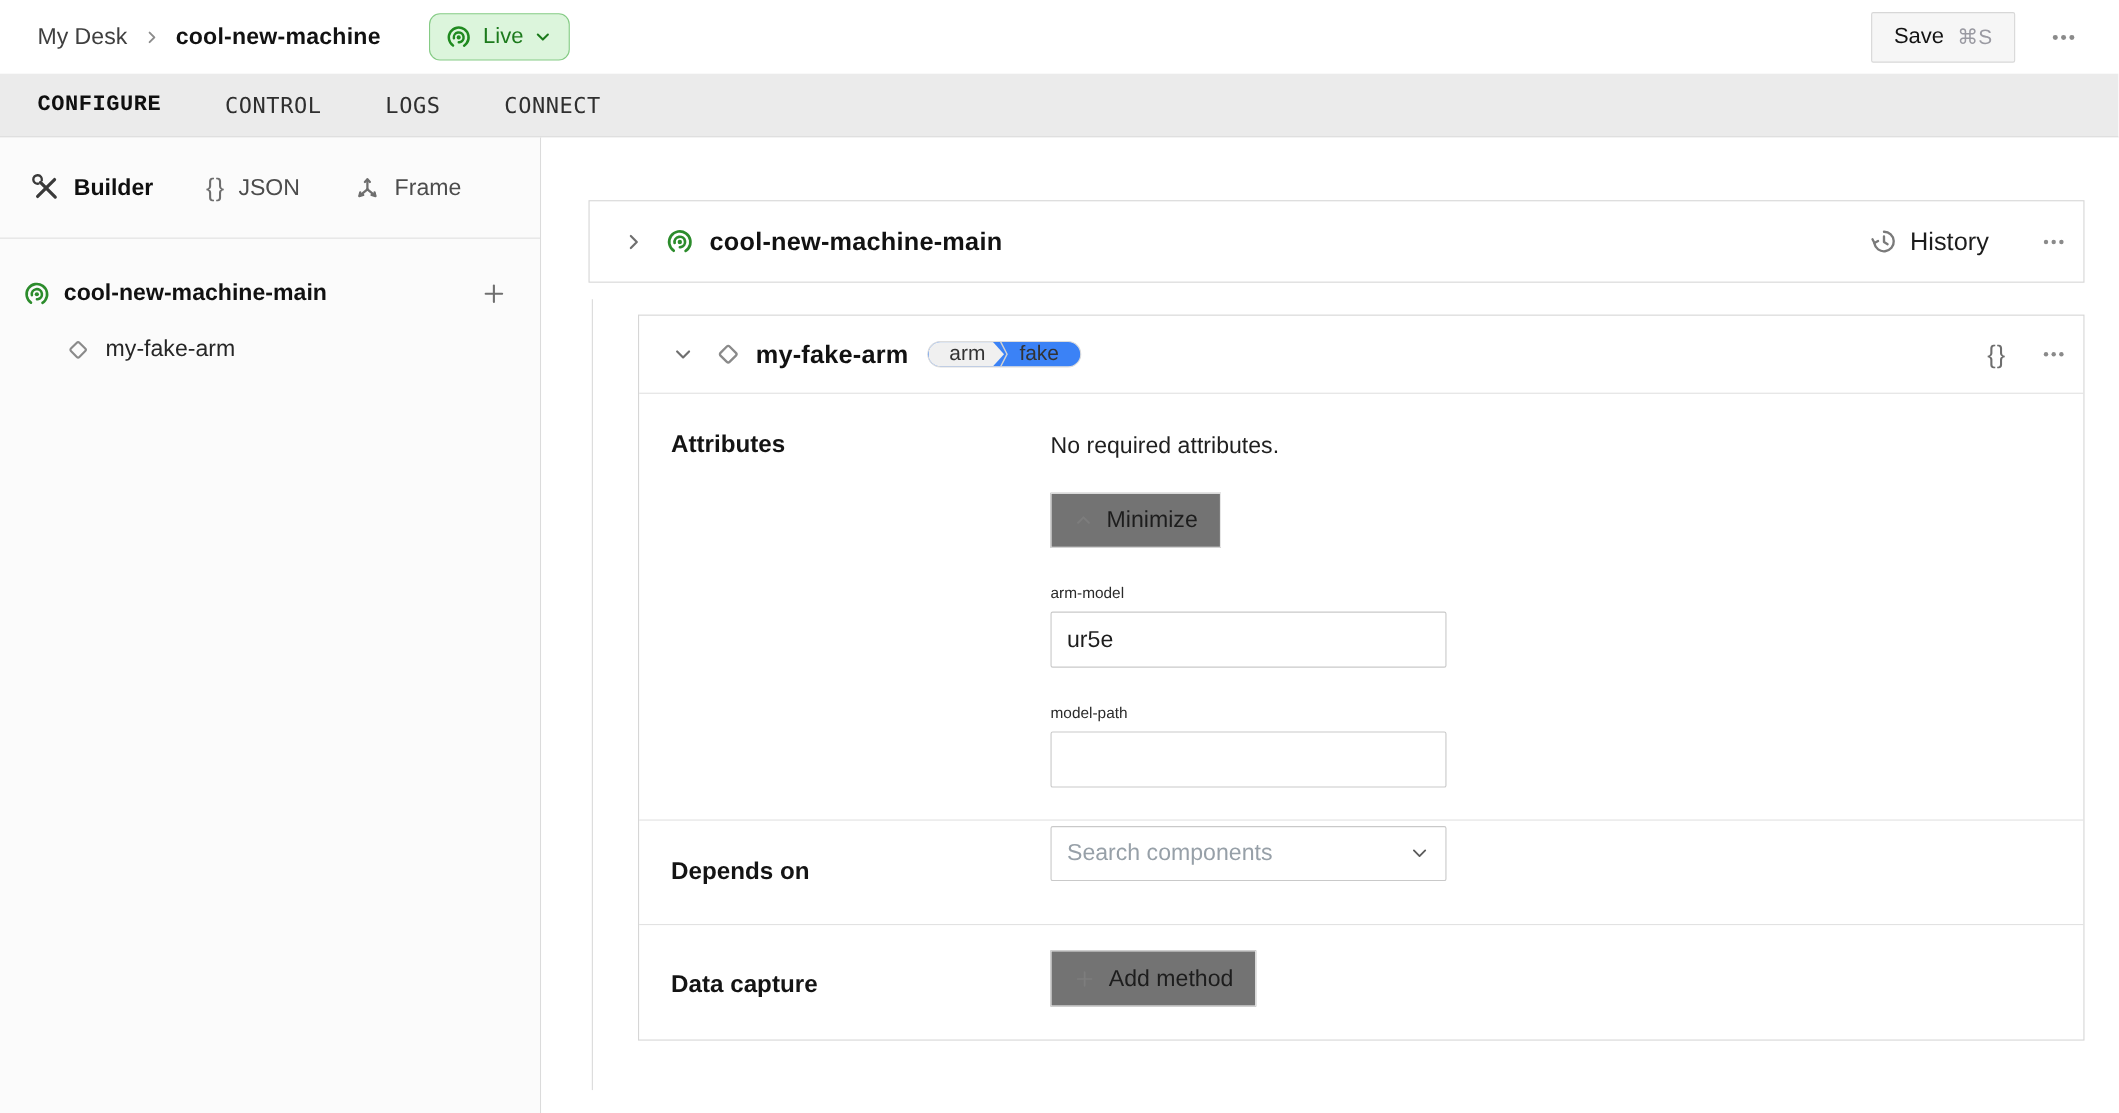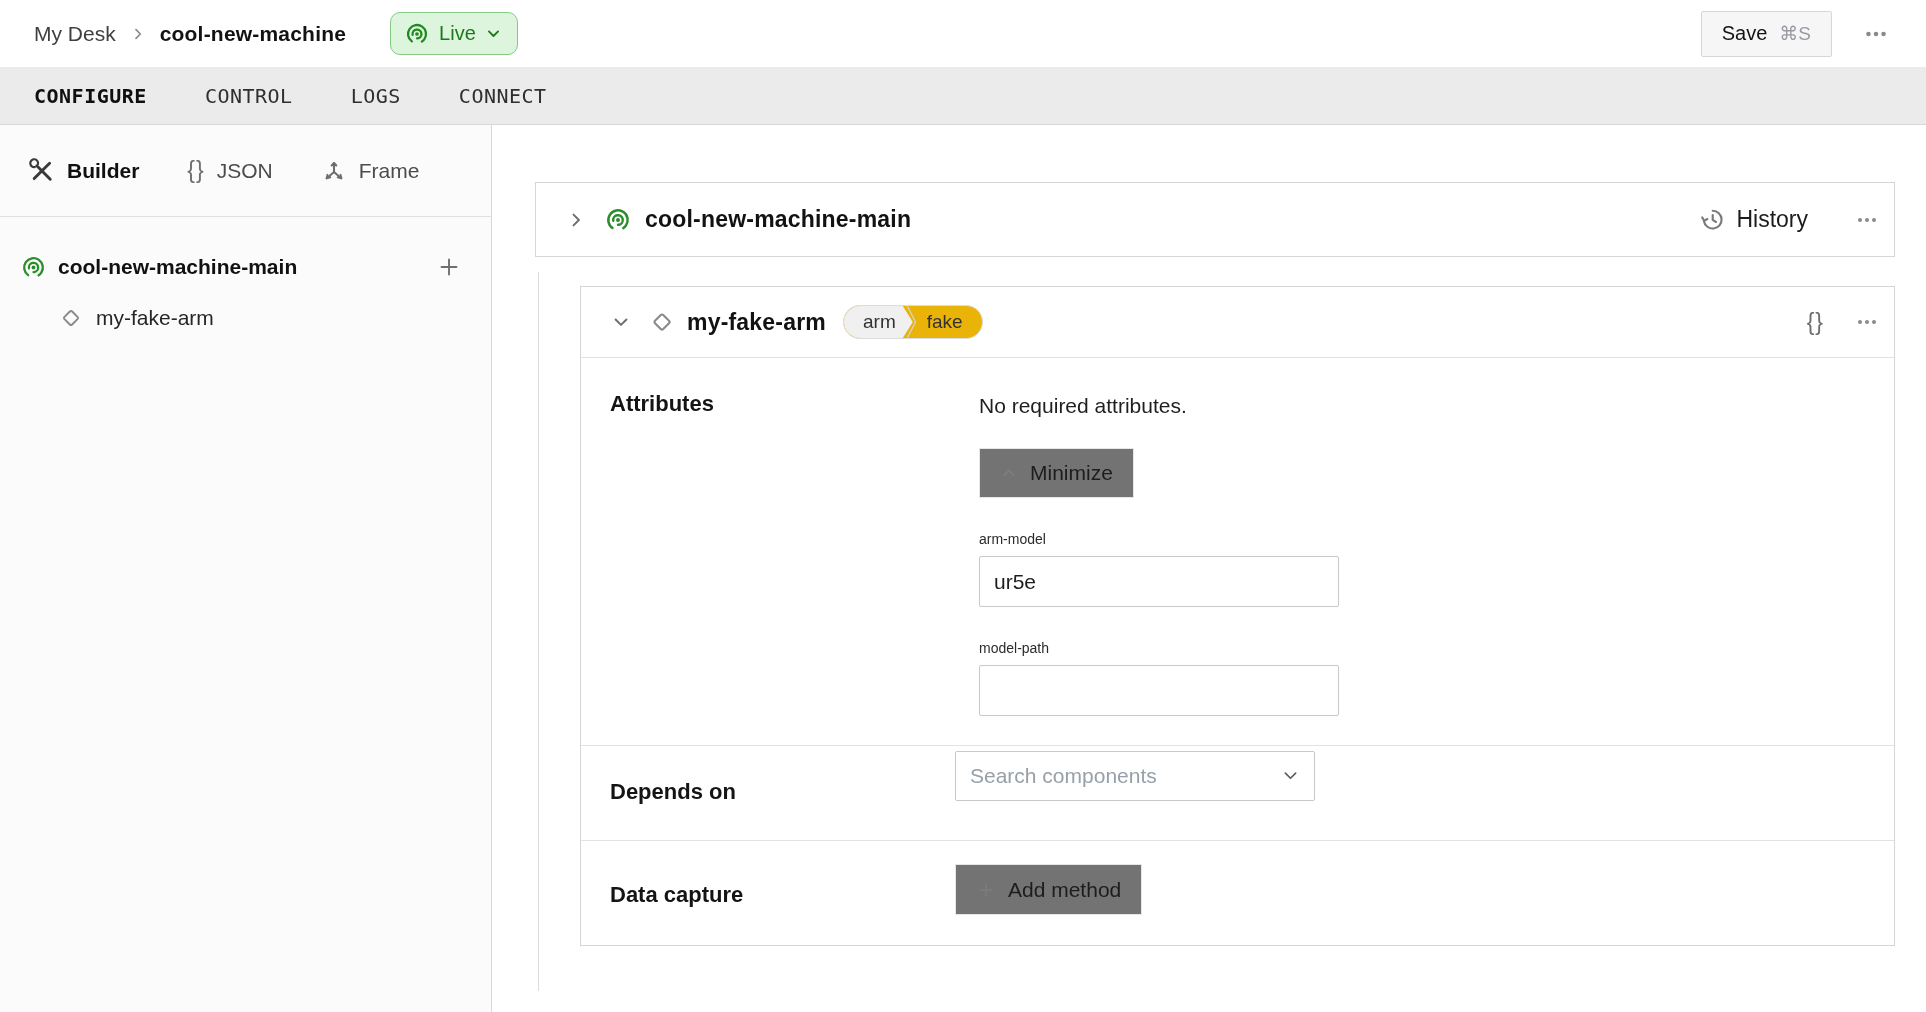--- a/index.html
+++ b/index.html
@@ -28,21 +28,21 @@
   .save-label { color:#131313; }
   .save-shortcut { color:#9a9aa2; font-size:19px; }
   .topbar-dots { margin-left:30px; cursor:pointer; display:flex; }
   
   .tabbar {
     height:58px; background:#ebebeb; border-bottom:1px solid #d8d8d8;
     display:flex; align-items:center; padding-left:34px; gap:58px;
     font-family:"DejaVu Sans Mono", monospace; font-size:20px; color:#2f2f2f;
   }
   .nav-tab { cursor:pointer; letter-spacing:.5px; }
-  .nav-tab.active { font-weight:bold; color:#0f0f0f; }
+  .nav-tab.active { font-weight:bold; color:#0f0f0f;font-family:Liberation Mono, monospace; }
   
   .content { display:flex; height:887px; }
   .sidebar { width:492px; background:#fbfbfb; border-right:1px solid #d8d8d8; }
   .view-tabs {
     height:92px; display:flex; align-items:center; padding-left:29px; gap:48px;
     border-bottom:1px solid #e0e0e0;
   }
   .view-tab { display:flex; align-items:center; gap:12px; font-size:21px; color:#4c4c4c; cursor:pointer; }
   .view-tab.active { color:#101010; font-weight:bold; }
   .braces-glyph { font-size:23px; color:#6e6e6e; letter-spacing:1px; }
@@ -57,21 +57,21 @@
   .card { background:#fff; border:1px solid #d6d6d6; }
   .part-card { margin:57px 31px 0 43px; height:75px; display:flex; align-items:center; padding:0 14px 0 30px; }
   .part-title { font-weight:bold; font-size:23px; color:#121212; margin-left:13px; letter-spacing:.2px; }
   .history-btn { display:flex; align-items:center; gap:10px; cursor:pointer; }
   .history-label { font-size:23px; color:#1c1c1c; }
   .card-dots { margin-left:46px; cursor:pointer; display:flex; }
   .connector { position:absolute; left:46px; top:147px; width:1px; height:719px; background:#dadada; }
   .component-card { margin:29px 31px 0 88px; }
   .component-header { height:71px; display:flex; align-items:center; padding:0 14px 0 30px; border-bottom:1px solid #e2e2e2; }
   .component-title { font-weight:bold; font-size:23px; color:#121212; margin-left:11px; letter-spacing:.2px; }
-  .badge-pill { display:flex; align-items:stretch; height:34px; border:1px solid #dcdcdc; border-radius:17px; margin-left:17px; overflow:hidden; background:#eab308; }
+  .badge-pill { display:flex; align-items:stretch; height:24px; border:1px solid #dcdcdc; border-radius:17px; margin-left:17px; overflow:hidden; background:#3b82f6; }
   .badge-seg { display:flex; align-items:center; font-size:19px; color:#333; }
   .badge-seg.first { background:#f0f0f0; padding:0 17px 0 19px;
     clip-path:polygon(0 0, calc(100% - 10px) 0, 100% 50%, calc(100% - 10px) 100%, 0 100%); }
   .badge-chev { margin-left:-7px; display:flex; align-items:center; }
   .badge-seg.second { padding:0 19px 0 10px; }
   .header-braces { margin-left:12px; cursor:pointer; }
   
   .section { display:flex; padding-left:29px; }
   .section + .section { border-top:1px solid #e2e2e2;align-items:center; }
   .section-label { width:345px; padding-top:33px; font-weight:bold; font-size:22px; color:#141414; }
@@ -80,21 +80,21 @@
   .gray-btn {
     background:#737373; border:1px solid #e6e6e6; display:inline-flex; align-items:center;
     gap:12px; font-size:21px; color:#1d1d1d; cursor:pointer; padding:0 20px; height:50px;
   }
   .minimize-btn { margin-top:30px; }
   .field-label { margin-top:33px; font-size:14px; color:#2b2b2b; }
   .text-input {
     margin-top:9px; display:block; width:360px; height:51px; border:1px solid #c9c9c9; border-radius:2px;
     font-family:"Liberation Sans", sans-serif; font-size:21px; color:#1d1d1d; padding:0 14px; background:#fff; outline:none;
   }
-  .attributes-section { padding-bottom:29px;gap:24px; }
+  .attributes-section { padding-bottom:29px; }
   .depends-section { padding-bottom:35px; }
   .dropdown {
     width:360px; height:50px; border:1px solid #c9c9c9; border-radius:2px; background:#fff;
     display:flex; align-items:center; padding:0 14px; cursor:pointer;
   }
   .dropdown-placeholder { flex:1; font-size:21px; color:#97a0a8; }
   .capture-section { padding-bottom:30px; }
   .add-method-btn { margin-top:23px; height:51px; }
   .plus-glyph { color:#7d7d7d; }
 </style>

